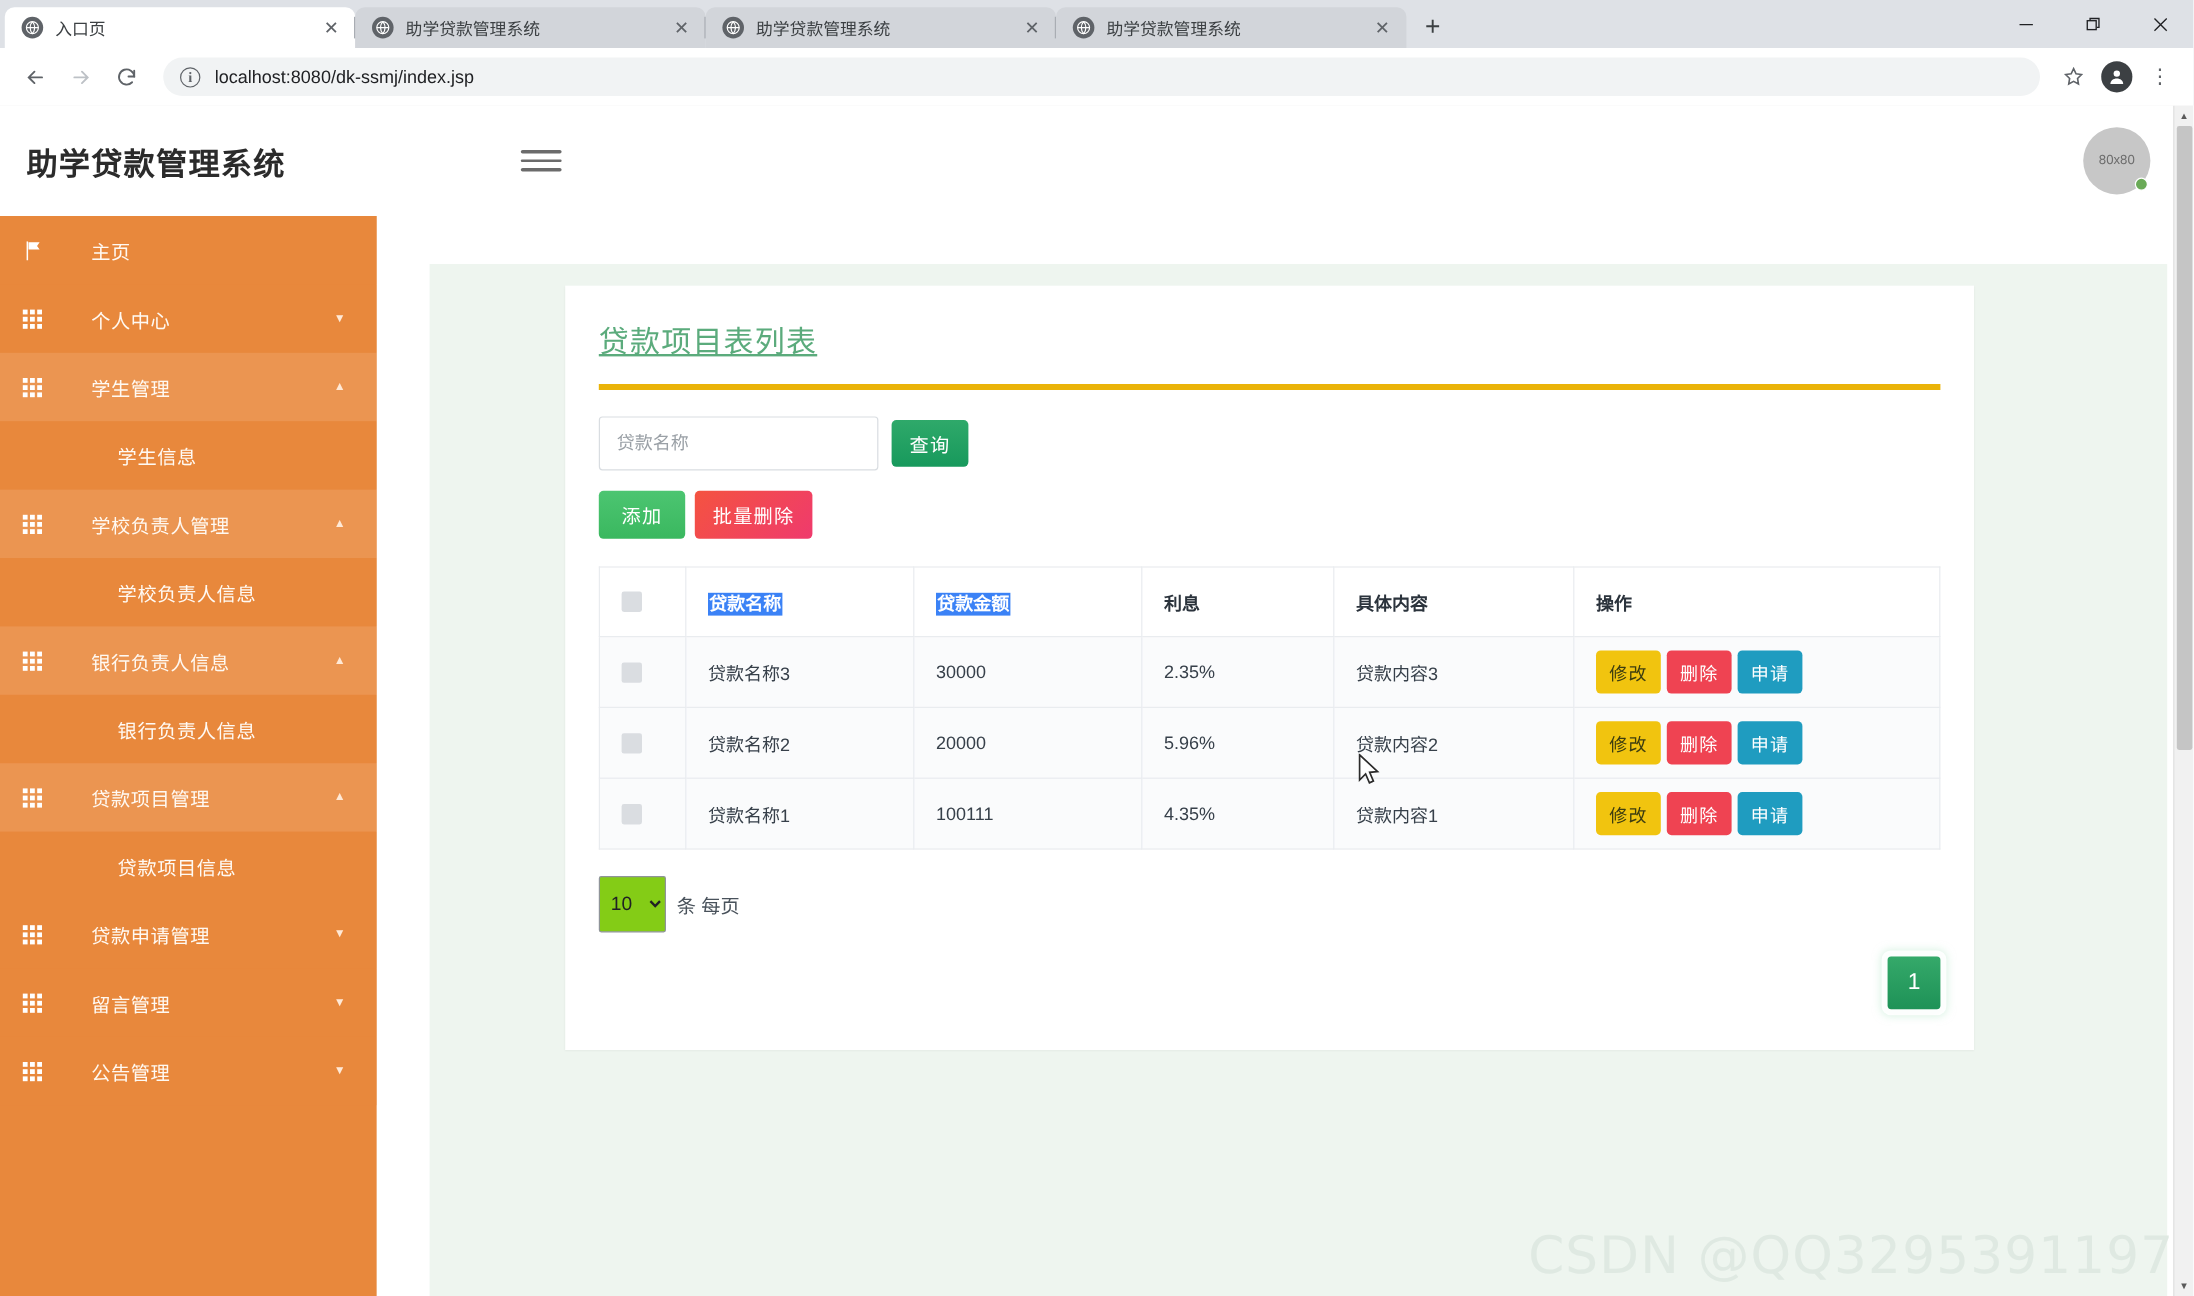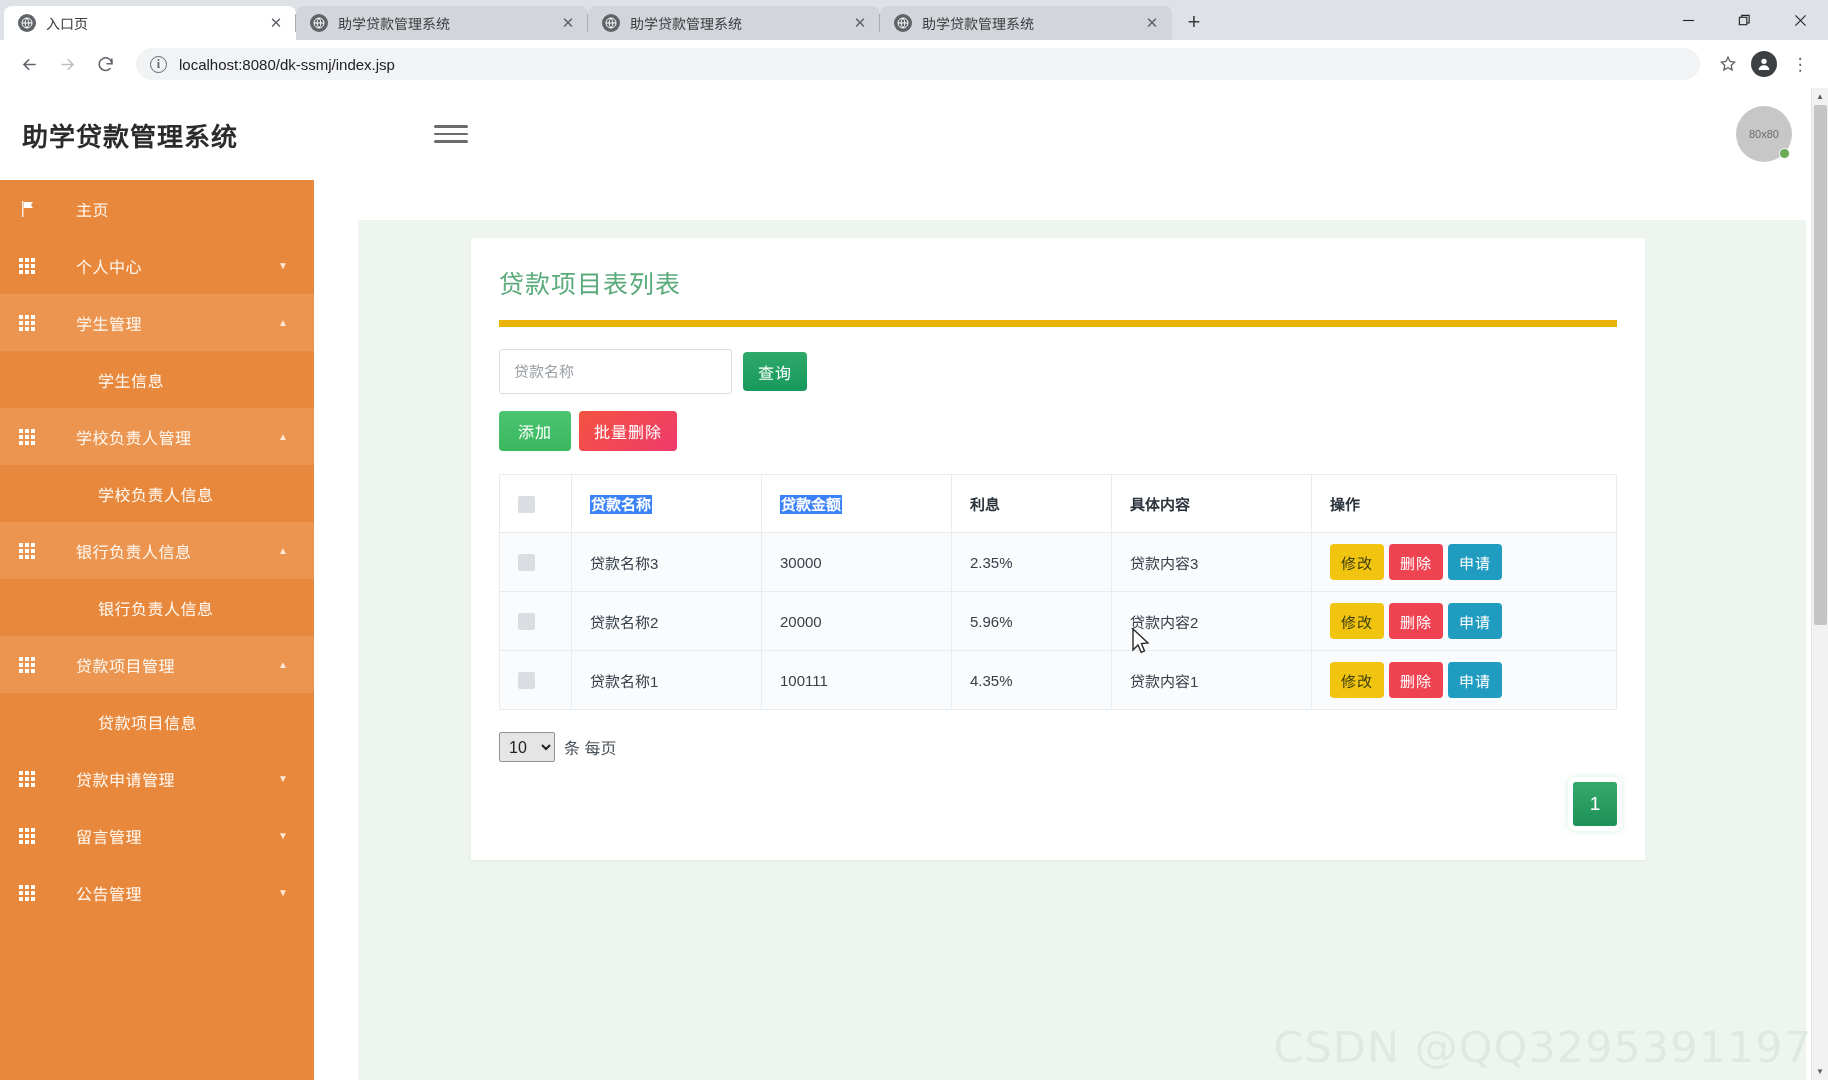--- a/index.html
+++ b/index.html
@@ -261,22 +261,23 @@
     left: 113px; top: 18px;
     width: 1174px;
     background: #ffffff;
     box-shadow: 0 1px 2px rgba(0,0,0,0.06);
     padding: 26px 28px 34px 28px;
   }
   .card-title {
     font-size: 25px;
     color: #5bab7c;
     padding-bottom: 20px;
-    border-bottom: 7px solid #eab308;
+    border-bottom: 5px solid #eab308;
     letter-spacing: 1px;
+    text-decoration: underline;
   }
 
   .search-row {
     display: flex;
     align-items: center;
     margin-top: 22px;
   }
   .search-input {
     width: 233px;
     height: 45px;
@@ -378,27 +379,27 @@
 
   
   .pager-row {
     display: flex;
     align-items: center;
     margin-top: 22px;
     font-size: 16px;
     color: #49525b;
   }
   .page-size-select {
-    height: 30px;
+    height: 47px;
     font-size: 16px;
     font-family: inherit;
     padding: 0 2px 0 5px;
     border: 1px solid #8f9499;
     border-radius: 2px;
-    background: #e5e5e5;
+    background: #84cc16;
     color: #202124;
   }
   .per-page-label { margin-left: 9px; }
   .pager-right {
     display: flex;
     justify-content: flex-end;
     margin-top: 20px;
   }
   .page-btn {
     width: 44px; height: 44px;

